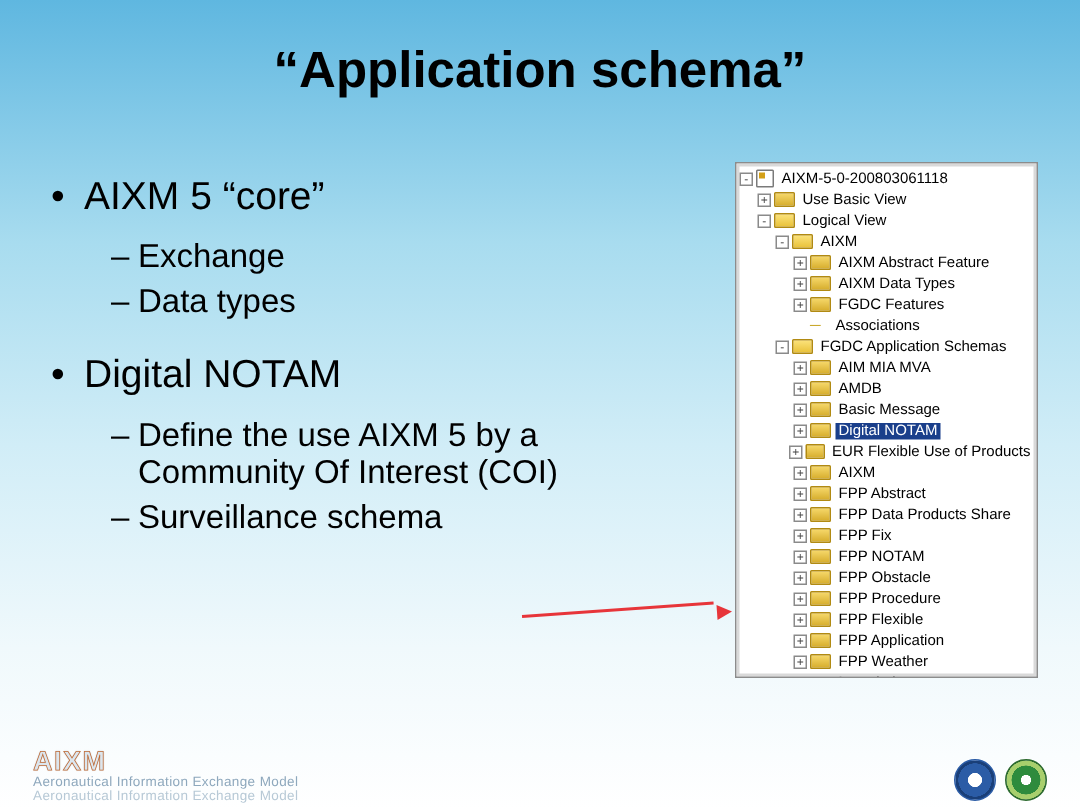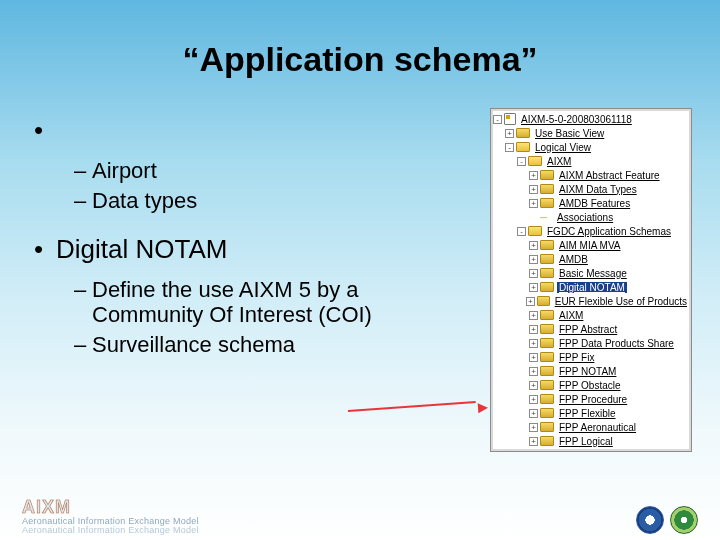--- a/index.html
+++ b/index.html
@@ -5,21 +5,21 @@
   * { margin: 0; padding: 0; box-sizing: border-box; }
   html, body { width: 720px; height: 540px; overflow: hidden; }
   body {
     font-family: Arial, Helvetica, sans-serif;
     background: linear-gradient(to bottom, #5fb7e0 0%, #a8dcef 30%, #d1edf7 55%, #f0f9fc 80%, #ffffff 100%);
     position: relative;
   }
   .title {
     text-align: center;
     font-size: 34px;
-    padding-top: 40px;
+    padding-top: 28px;
     color: #000;
   }
   .content {
     position: absolute;
     top: 115px;
     left: 34px;
     width: 430px;
     color: #000;
   }
   .bul1 {
@@ -93,21 +93,21 @@
     left:1px; top:1px; width:4px; height:4px;
     background:#d4a017;
   }
   .ficon.assoc {
     background: none; border: none;
     width: 12px;
   }
   .ficon.assoc::before {
     content: "─"; color:#caa92e; font-size:10px;
   }
-  .label { padding: 0 2px; text-decoration: underline; }
+  .label { padding: 0 2px; }
   .label.sel {
     background: #1a3f8b;
     color: #fff;
   }
 
   
   .arrow {
     position: absolute;
     left: 348px;
     top: 406px;
@@ -182,24 +182,25 @@
   }
 </style>
 </head>
 <body>
 
 <h1 class="title">“Application schema”</h1>
 
 <div class="content">
   <div class="bul1">
     <span class="dot">•</span>
+    <span>AIXM 5 “core”</span>
   </div>
   <div class="bul2">
     <span class="dash">–</span>
-    <span class="txt">Airport</span>
+    <span class="txt">Exchange</span>
   </div>
   <div class="bul2">
     <span class="dash">–</span>
     <span class="txt">Data types</span>
   </div>
   <div class="sp"></div>
   <div class="bul1">
     <span class="dot">•</span>
     <span>Digital NOTAM</span>
   </div>
@@ -252,21 +253,21 @@
     <div class="node">
       <span class="pad" style="width: 36px;"></span>
       <span class="toggle">+</span>
       <span class="ficon closed"></span>
       <span class="label">AIXM Data Types</span>
     </div>
     <div class="node">
       <span class="pad" style="width: 36px;"></span>
       <span class="toggle">+</span>
       <span class="ficon closed"></span>
-      <span class="label">AMDB Features</span>
+      <span class="label">FGDC Features</span>
     </div>
     <div class="node">
       <span class="pad" style="width: 36px;"></span>
       <span class="toggle-empty"></span>
       <span class="ficon assoc"></span>
       <span class="label">Associations</span>
     </div>
     <div class="node">
       <span class="pad" style="width: 24px;"></span>
       <span class="toggle">-</span>
@@ -348,27 +349,27 @@
     <div class="node">
       <span class="pad" style="width: 36px;"></span>
       <span class="toggle">+</span>
       <span class="ficon closed"></span>
       <span class="label">FPP Flexible</span>
     </div>
     <div class="node">
       <span class="pad" style="width: 36px;"></span>
       <span class="toggle">+</span>
       <span class="ficon closed"></span>
-      <span class="label">FPP Aeronautical</span>
-    </div>
-    <div class="node">
-      <span class="pad" style="width: 36px;"></span>
-      <span class="toggle">+</span>
-      <span class="ficon closed"></span>
-      <span class="label">FPP Logical</span>
+      <span class="label">FPP Application</span>
+    </div>
+    <div class="node">
+      <span class="pad" style="width: 36px;"></span>
+      <span class="toggle">+</span>
+      <span class="ficon closed"></span>
+      <span class="label">FPP Weather</span>
     </div>
     <div class="node">
       <span class="pad" style="width: 36px;"></span>
       <span class="toggle-empty"></span>
       <span class="ficon assoc"></span>
       <span class="label">Associations</span>
     </div>
   </div>
 
 <div class="footer">

